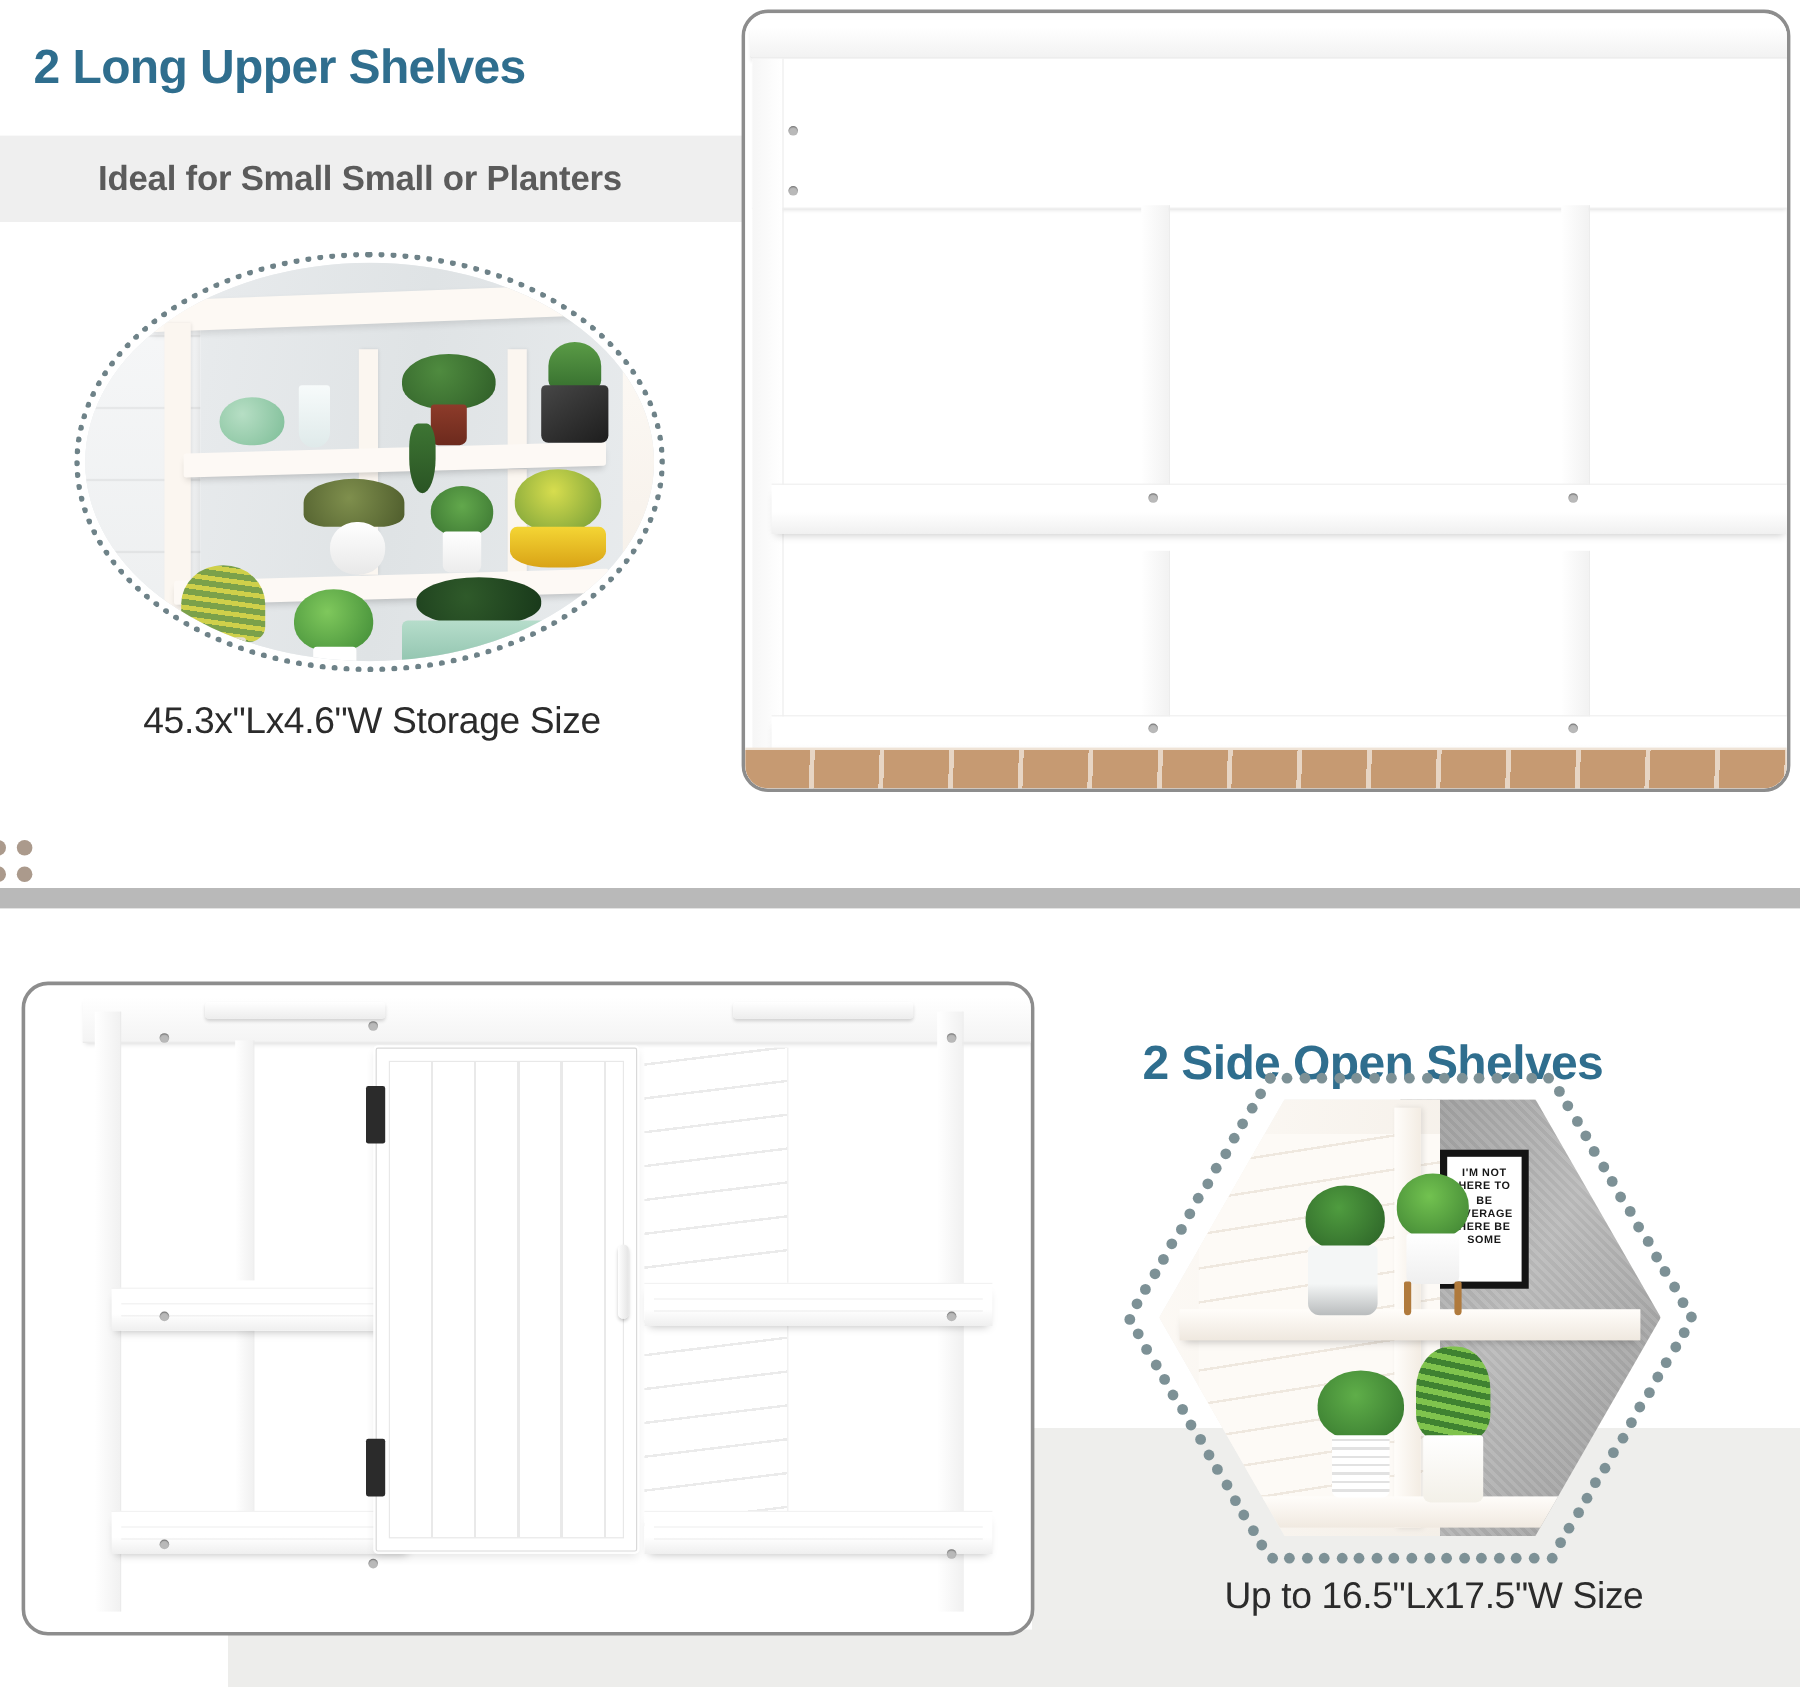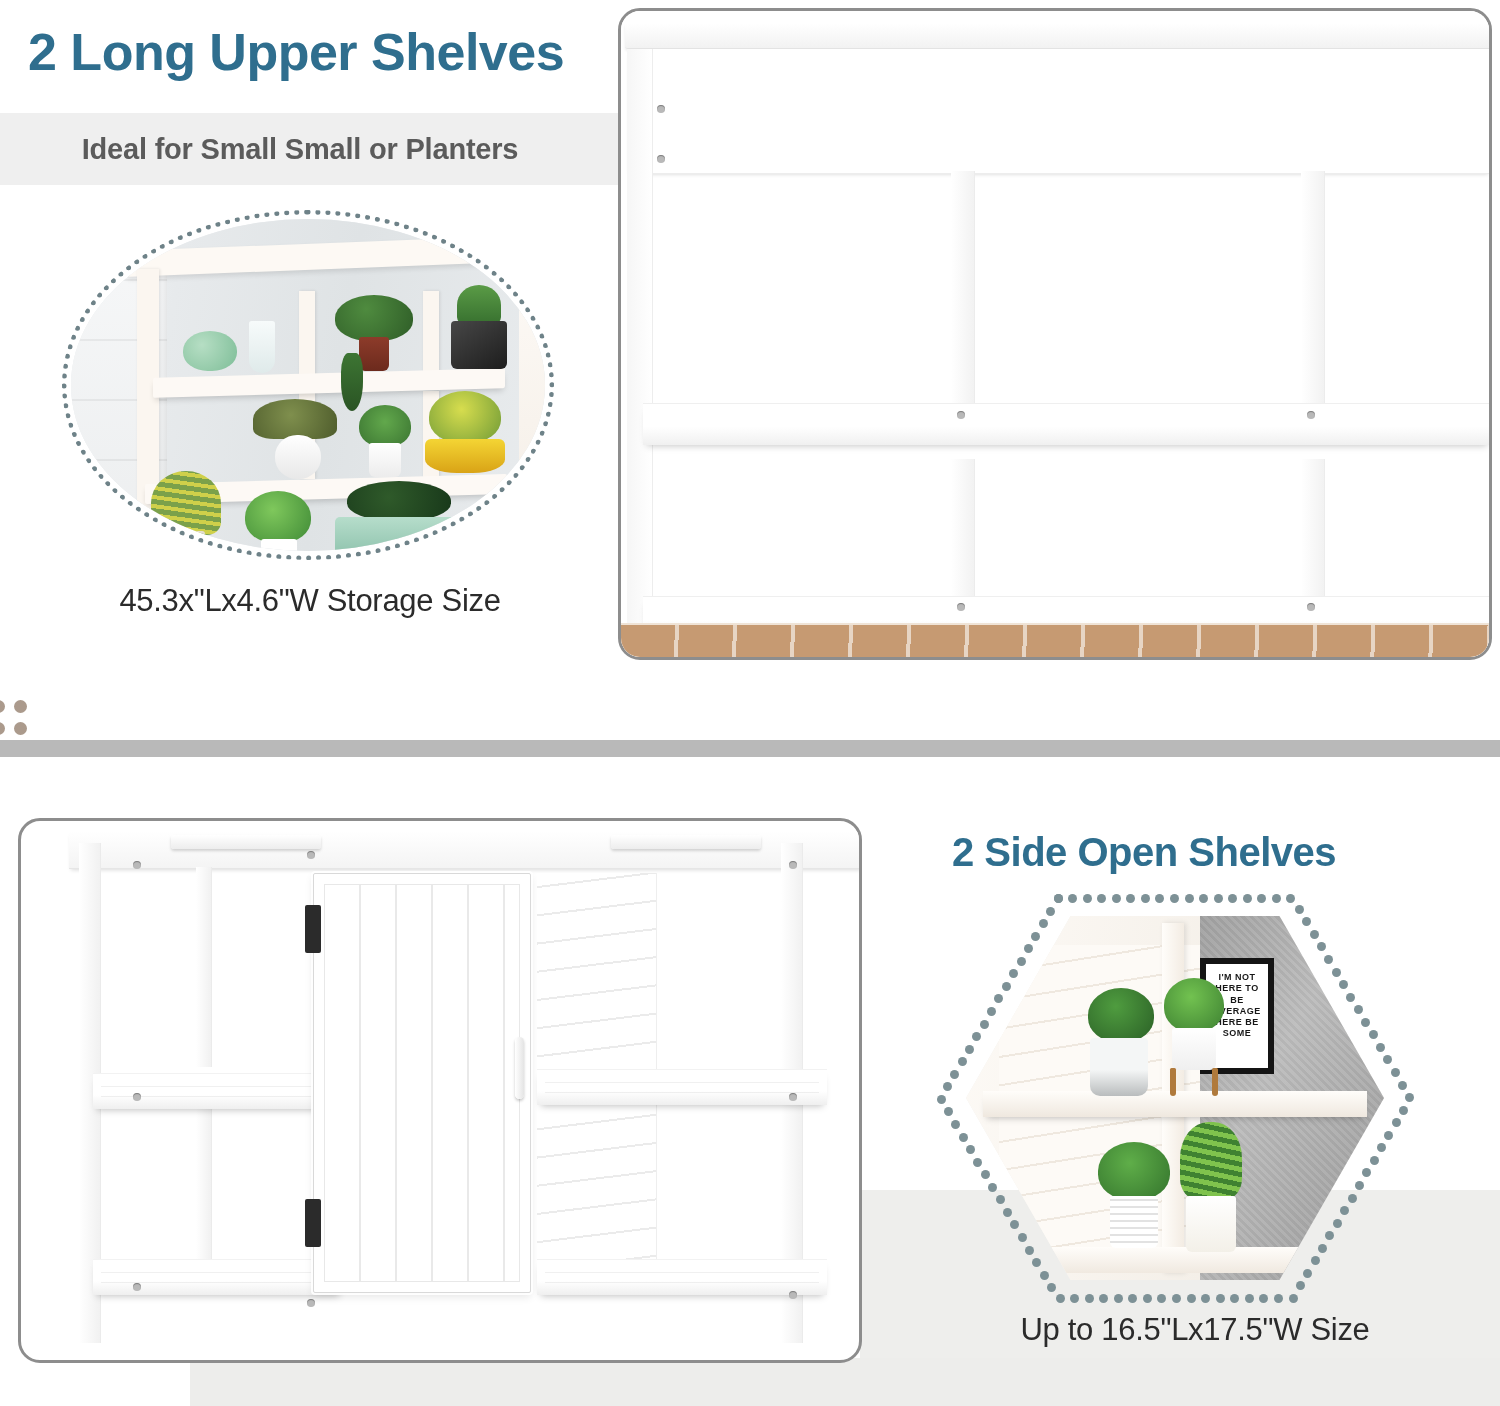--- a/index.html
+++ b/index.html
@@ -2,22 +2,22 @@
 <html><head>
 <meta charset="utf-8">
 <style>
   * { margin:0; padding:0; box-sizing:border-box; }
   html,body { width:1500px; height:1406px; background:#ffffff;
               font-family:"Liberation Sans", sans-serif; overflow:hidden; }
   .page { position:relative; width:1500px; height:1406px; background:#fff; }
 
   
   #top-heading{
-    position:absolute; left:28px; top:22px; width:590px;
-    font-size:52px; font-weight:700; letter-spacing:-0.5px;
+    position:absolute; left:28px; top:34px; width:590px;
+    font-size:40px; font-weight:700; letter-spacing:-0.5px;
     color:#2F6E8E; white-space:nowrap;
   }
   #top-subtitle-band{
     position:absolute; left:0; top:113px; width:620px; height:72px;
     background:#EFEFEF;
   }
   #top-subtitle{
     position:absolute; left:0; top:113px; width:600px; height:72px;
     display:flex; align-items:center; justify-content:center;
     font-size:29px; font-weight:700; color:#5B5B5B; letter-spacing:-0.2px;
@@ -140,21 +140,21 @@
       background:repeating-linear-gradient(90deg,
         #ffffff 0px,#ffffff 34px,#e9e9e9 34px,#e9e9e9 36px);
       border:1px solid #e8e8e8; }
   .hinge{ position:absolute; width:16px; height:48px; background:#2b2b2b;
       border-radius:2px; }
   .door-pull{ position:absolute; width:9px; height:62px; border-radius:5px;
       background:linear-gradient(90deg,#ffffff,#e4e4e4);
       box-shadow:0 2px 3px rgba(0,0,0,.22); }
 
   #bottom-heading{
-    position:absolute; left:952px; top:830px; width:530px;
+    position:absolute; left:952px; top:864px; width:530px;
     font-size:40px; font-weight:700; color:#2F6E8E; letter-spacing:-0.5px;
     white-space:nowrap;
   }
   #bottom-caption{
     position:absolute; left:930px; top:1312px; width:530px;
     text-align:center; font-size:31px; color:#2b2b2b; letter-spacing:-0.3px;
     white-space:nowrap;
   }
 
   

